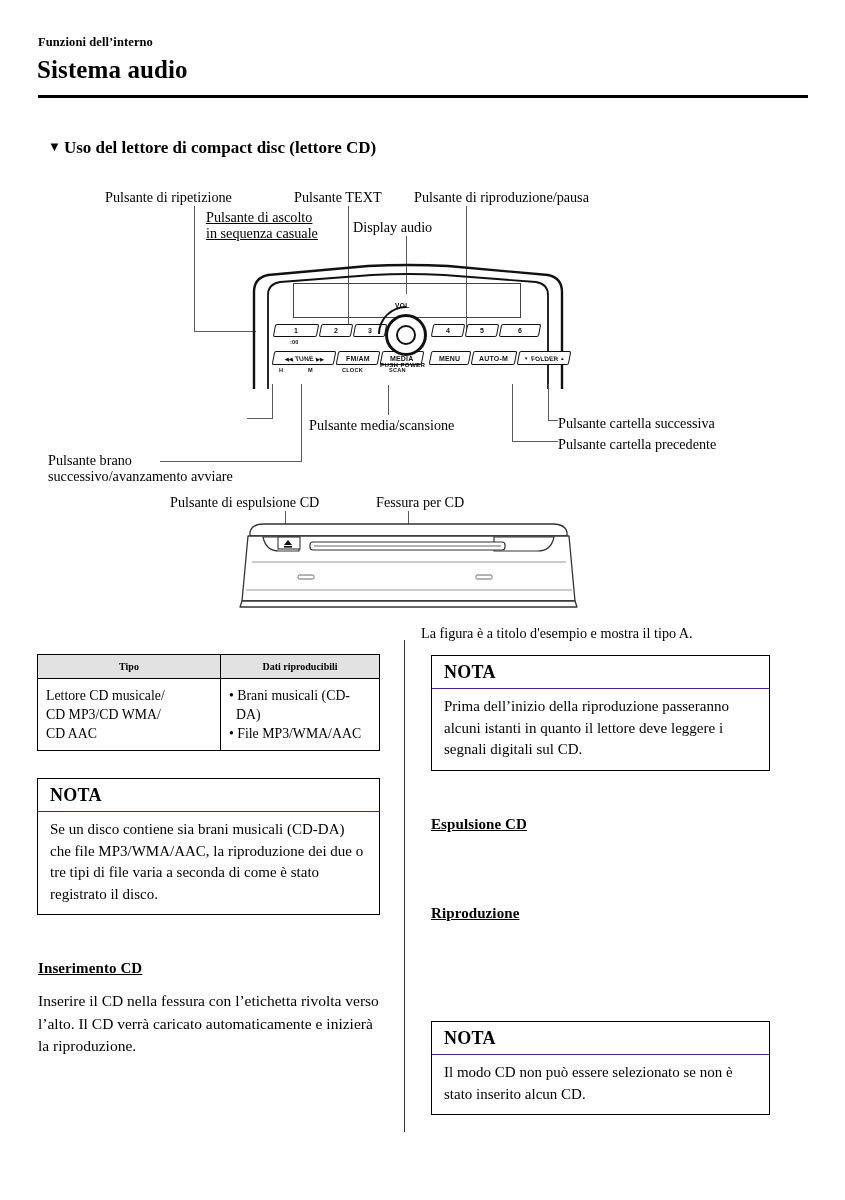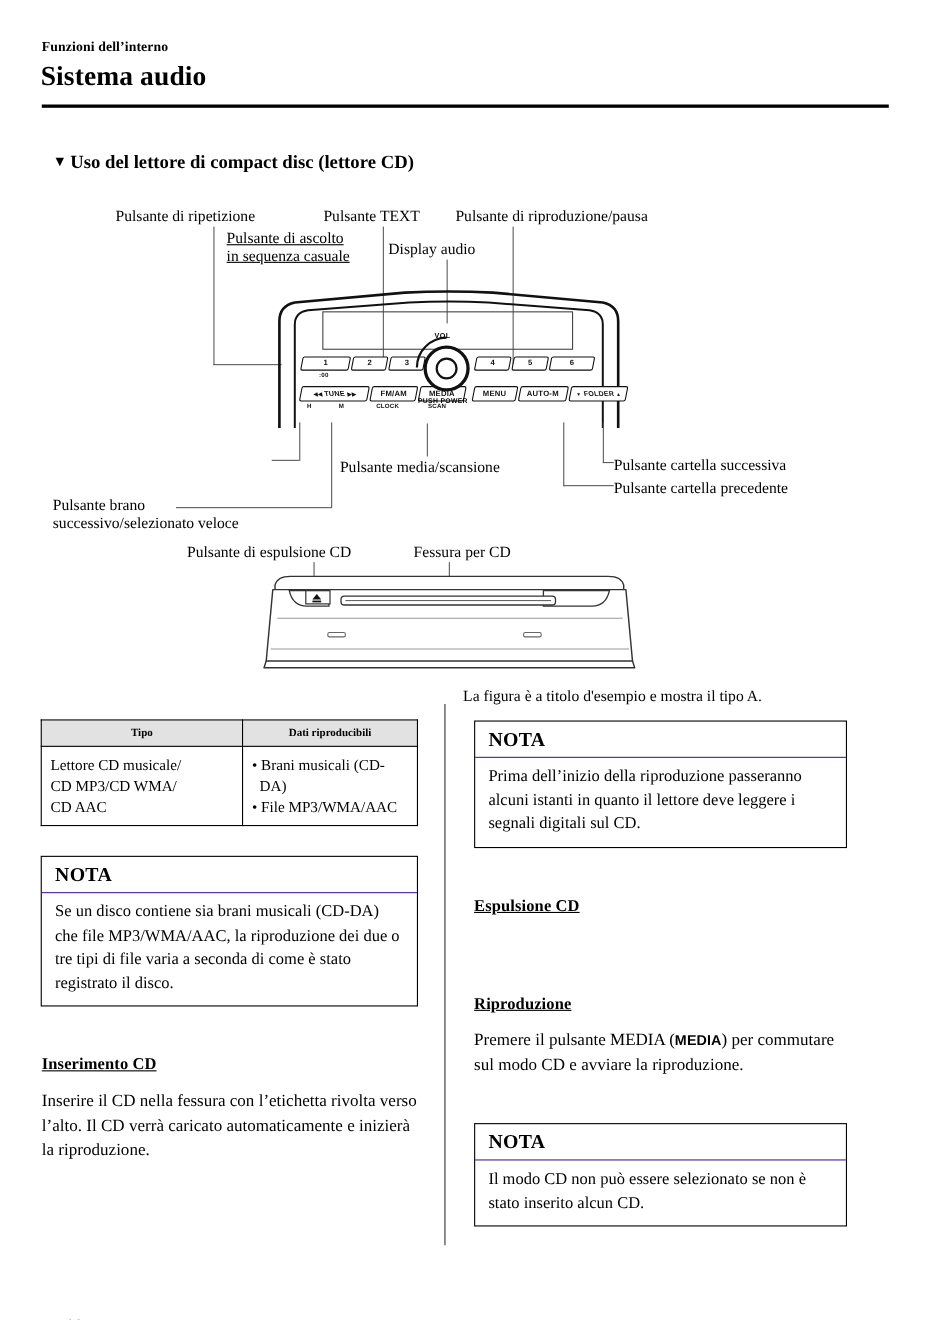--- a/index.html
+++ b/index.html
@@ -369,21 +369,21 @@
     <div class="sublabel" style="left:141px; top:105px;">SCAN</div>
 
     <div class="knob-arc"></div>
     <div class="knob-outer"></div>
     <div class="knob-inner"></div>
     <div class="vol-txt">VOL</div>
     <div class="push-power">PUSH POWER</div>
   </div>
 
   <div class="callout wrap" style="left:48px; top:453px; width:235px;"><span style="white-space:pre-line;">Pulsante brano
-successivo/selezionato veloce</span></div>
+successivo/avanzamento avviare</span></div>
   <div class="callout" style="left:309px; top:418px;">Pulsante media/scansione</div>
   <div class="callout" style="left:558px; top:416px;">Pulsante cartella successiva</div>
   <div class="callout" style="left:558px; top:437px;">Pulsante cartella precedente</div>
 
   <div class="ln lnh" style="left:247px; top:418px; width:25px;"></div>
   <div class="ln lnv" style="left:272px; top:384px; height:35px;"></div>
   <div class="ln lnh" style="left:160px; top:461px; width:141px;"></div>
   <div class="ln lnv" style="left:301px; top:384px; height:78px;"></div>
   <div class="ln lnv" style="left:388px; top:385px; height:30px;"></div>
   <div class="ln lnv" style="left:548px; top:384px; height:37px;"></div>
@@ -459,21 +459,20 @@
   <div class="para" style="left:38px; top:990px; width:345px;">Inserire il CD nella fessura con l’etichetta rivolta verso l’alto. Il CD verrà caricato automaticamente e inizierà la riproduzione.</div>
 
   <div class="nota" style="left:431px; top:655px; width:339px;">
     <div class="nota-head">NOTA</div>
     <div class="nota-body">Prima dell’inizio della riproduzione passeranno alcuni istanti in quanto il lettore deve leggere i segnali digitali sul CD.</div>
   </div>
 
   <div class="subhead" style="left:431px; top:816px;">Espulsione CD</div>
 
   <div class="subhead" style="left:431px; top:905px;">Riproduzione</div>
-  <div class="para" style="left:431px; top:935px; width:345px;"><span>Premere il pulsante MEDIA (</span><span class="mono-media">MEDIA</span><span>) per commutare sul modo CD e avviare la riproduzione.</span></div>
 
   <div class="nota" style="left:431px; top:1021px; width:339px;">
     <div class="nota-head">NOTA</div>
     <div class="nota-body">Il modo CD non può essere selezionato se non è stato inserito alcun CD.</div>
   </div>
 
   <div class="folio">5-42</div>
 
 </div>
 

